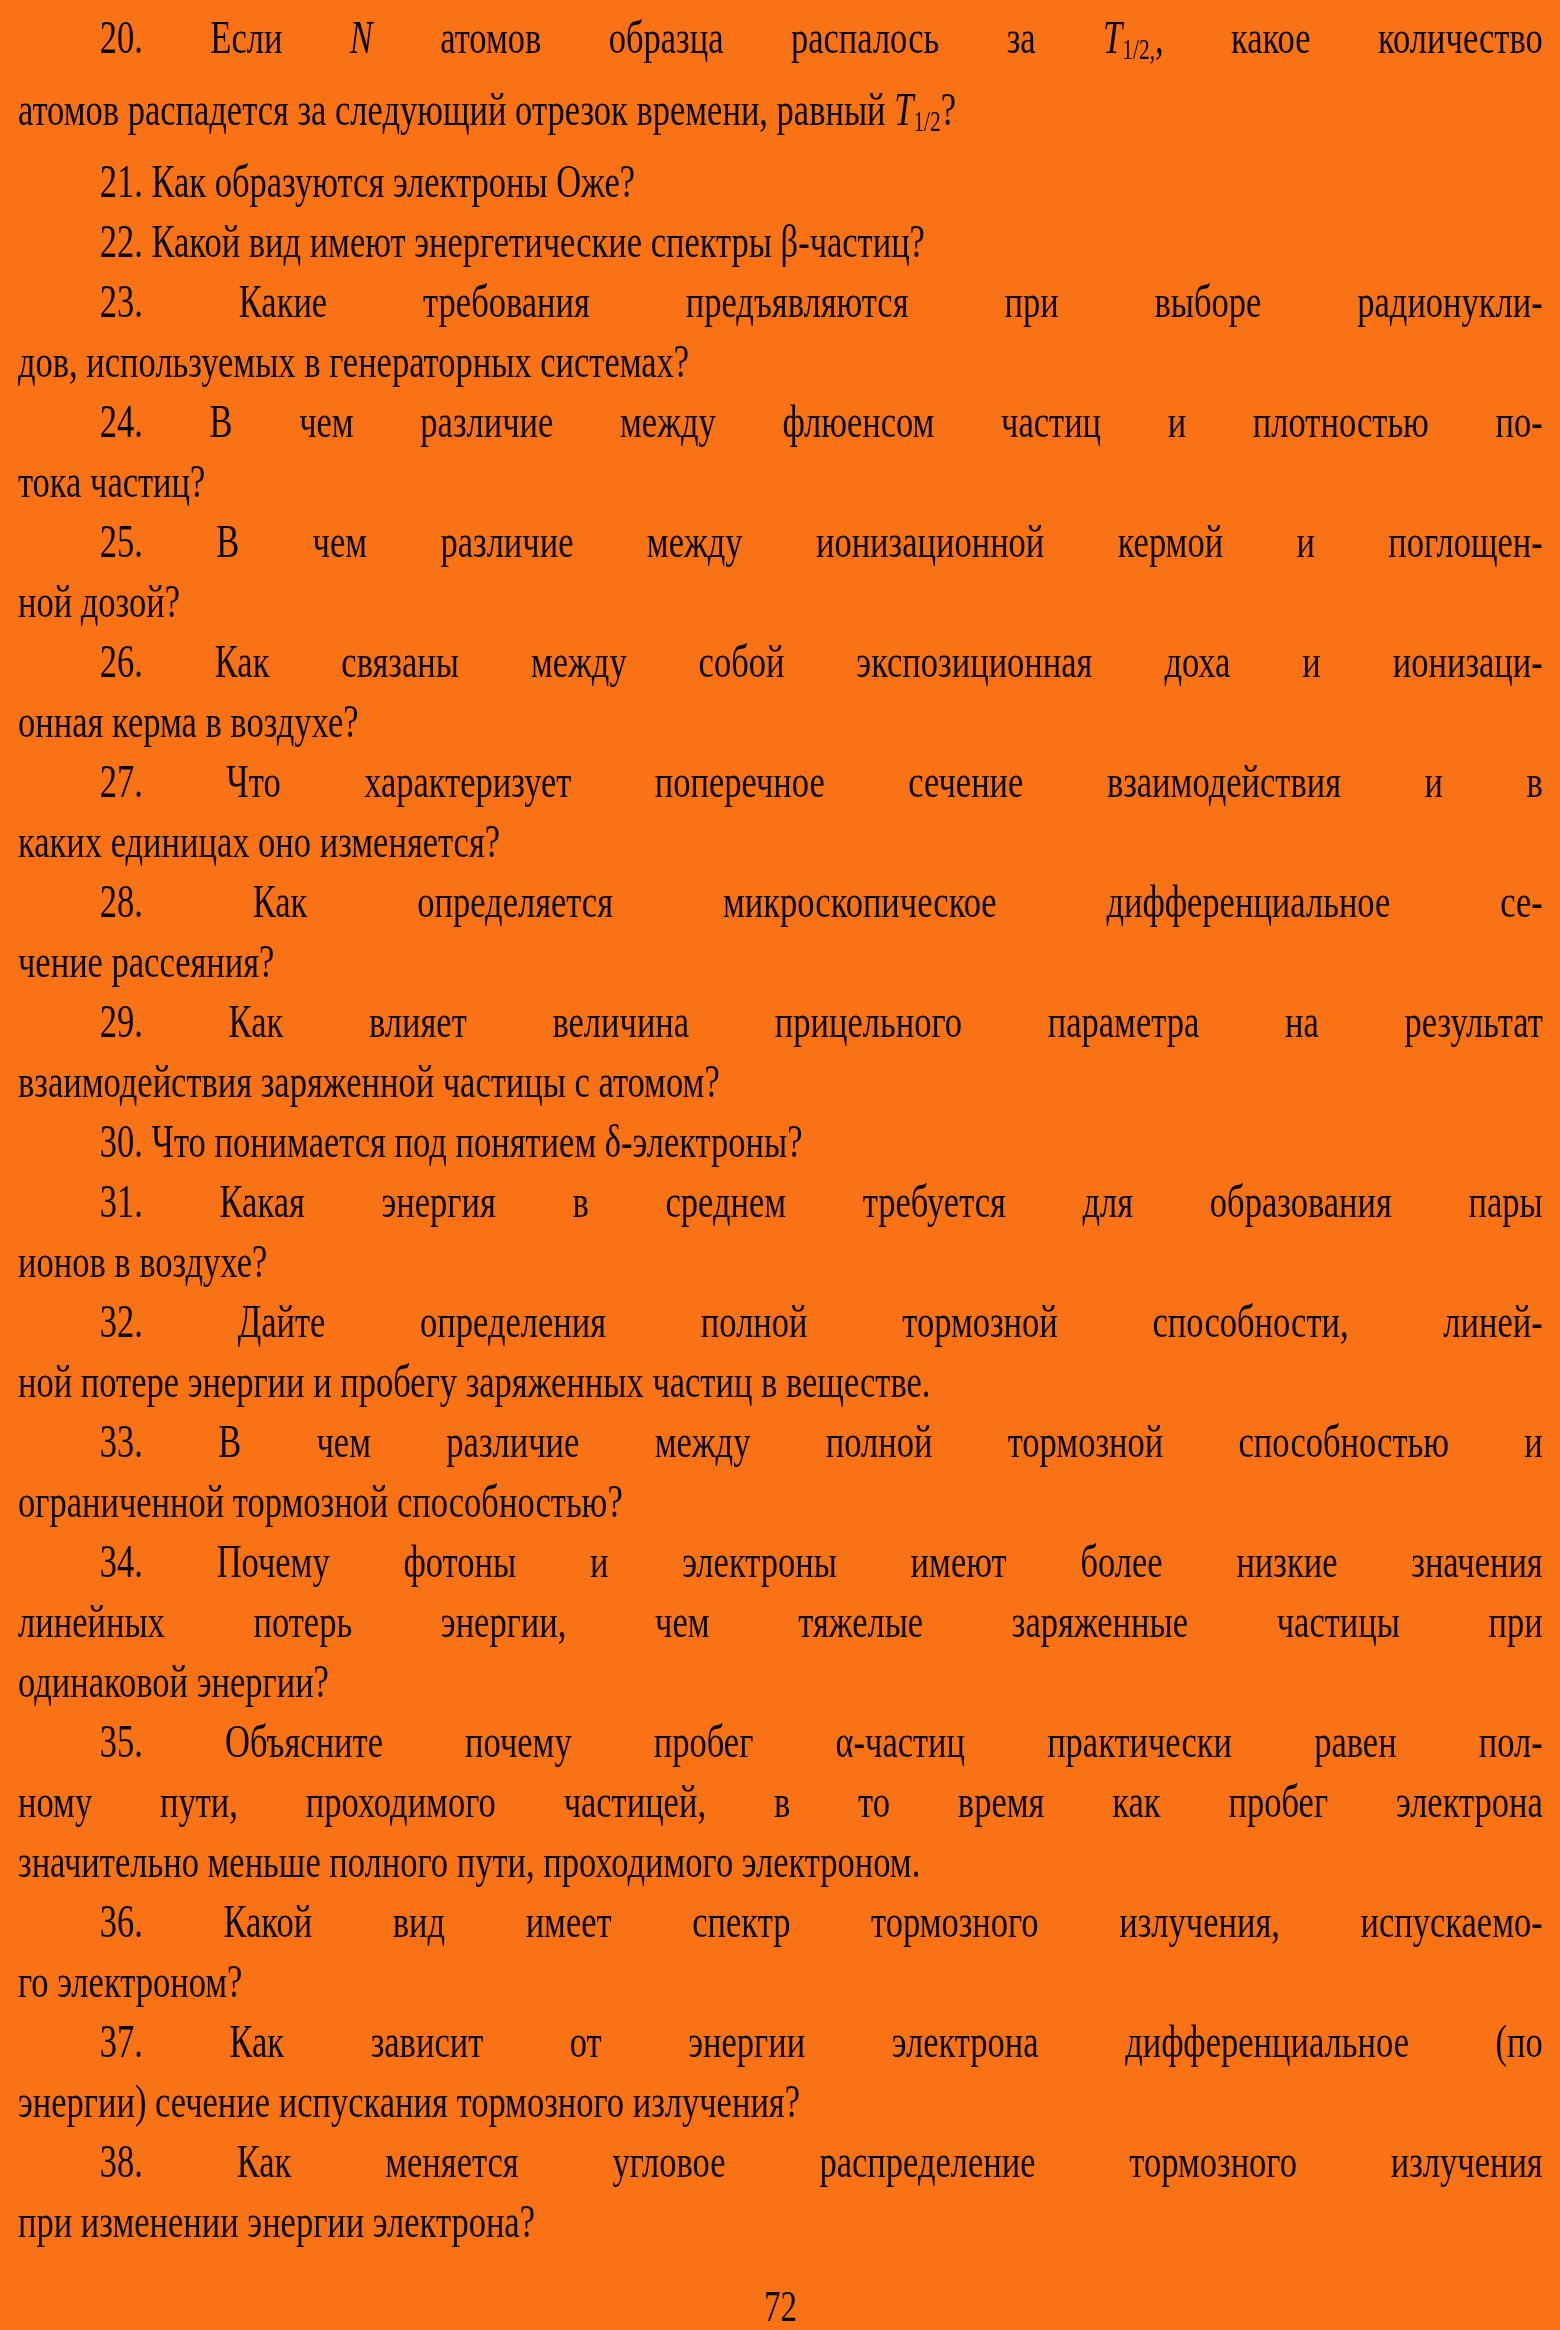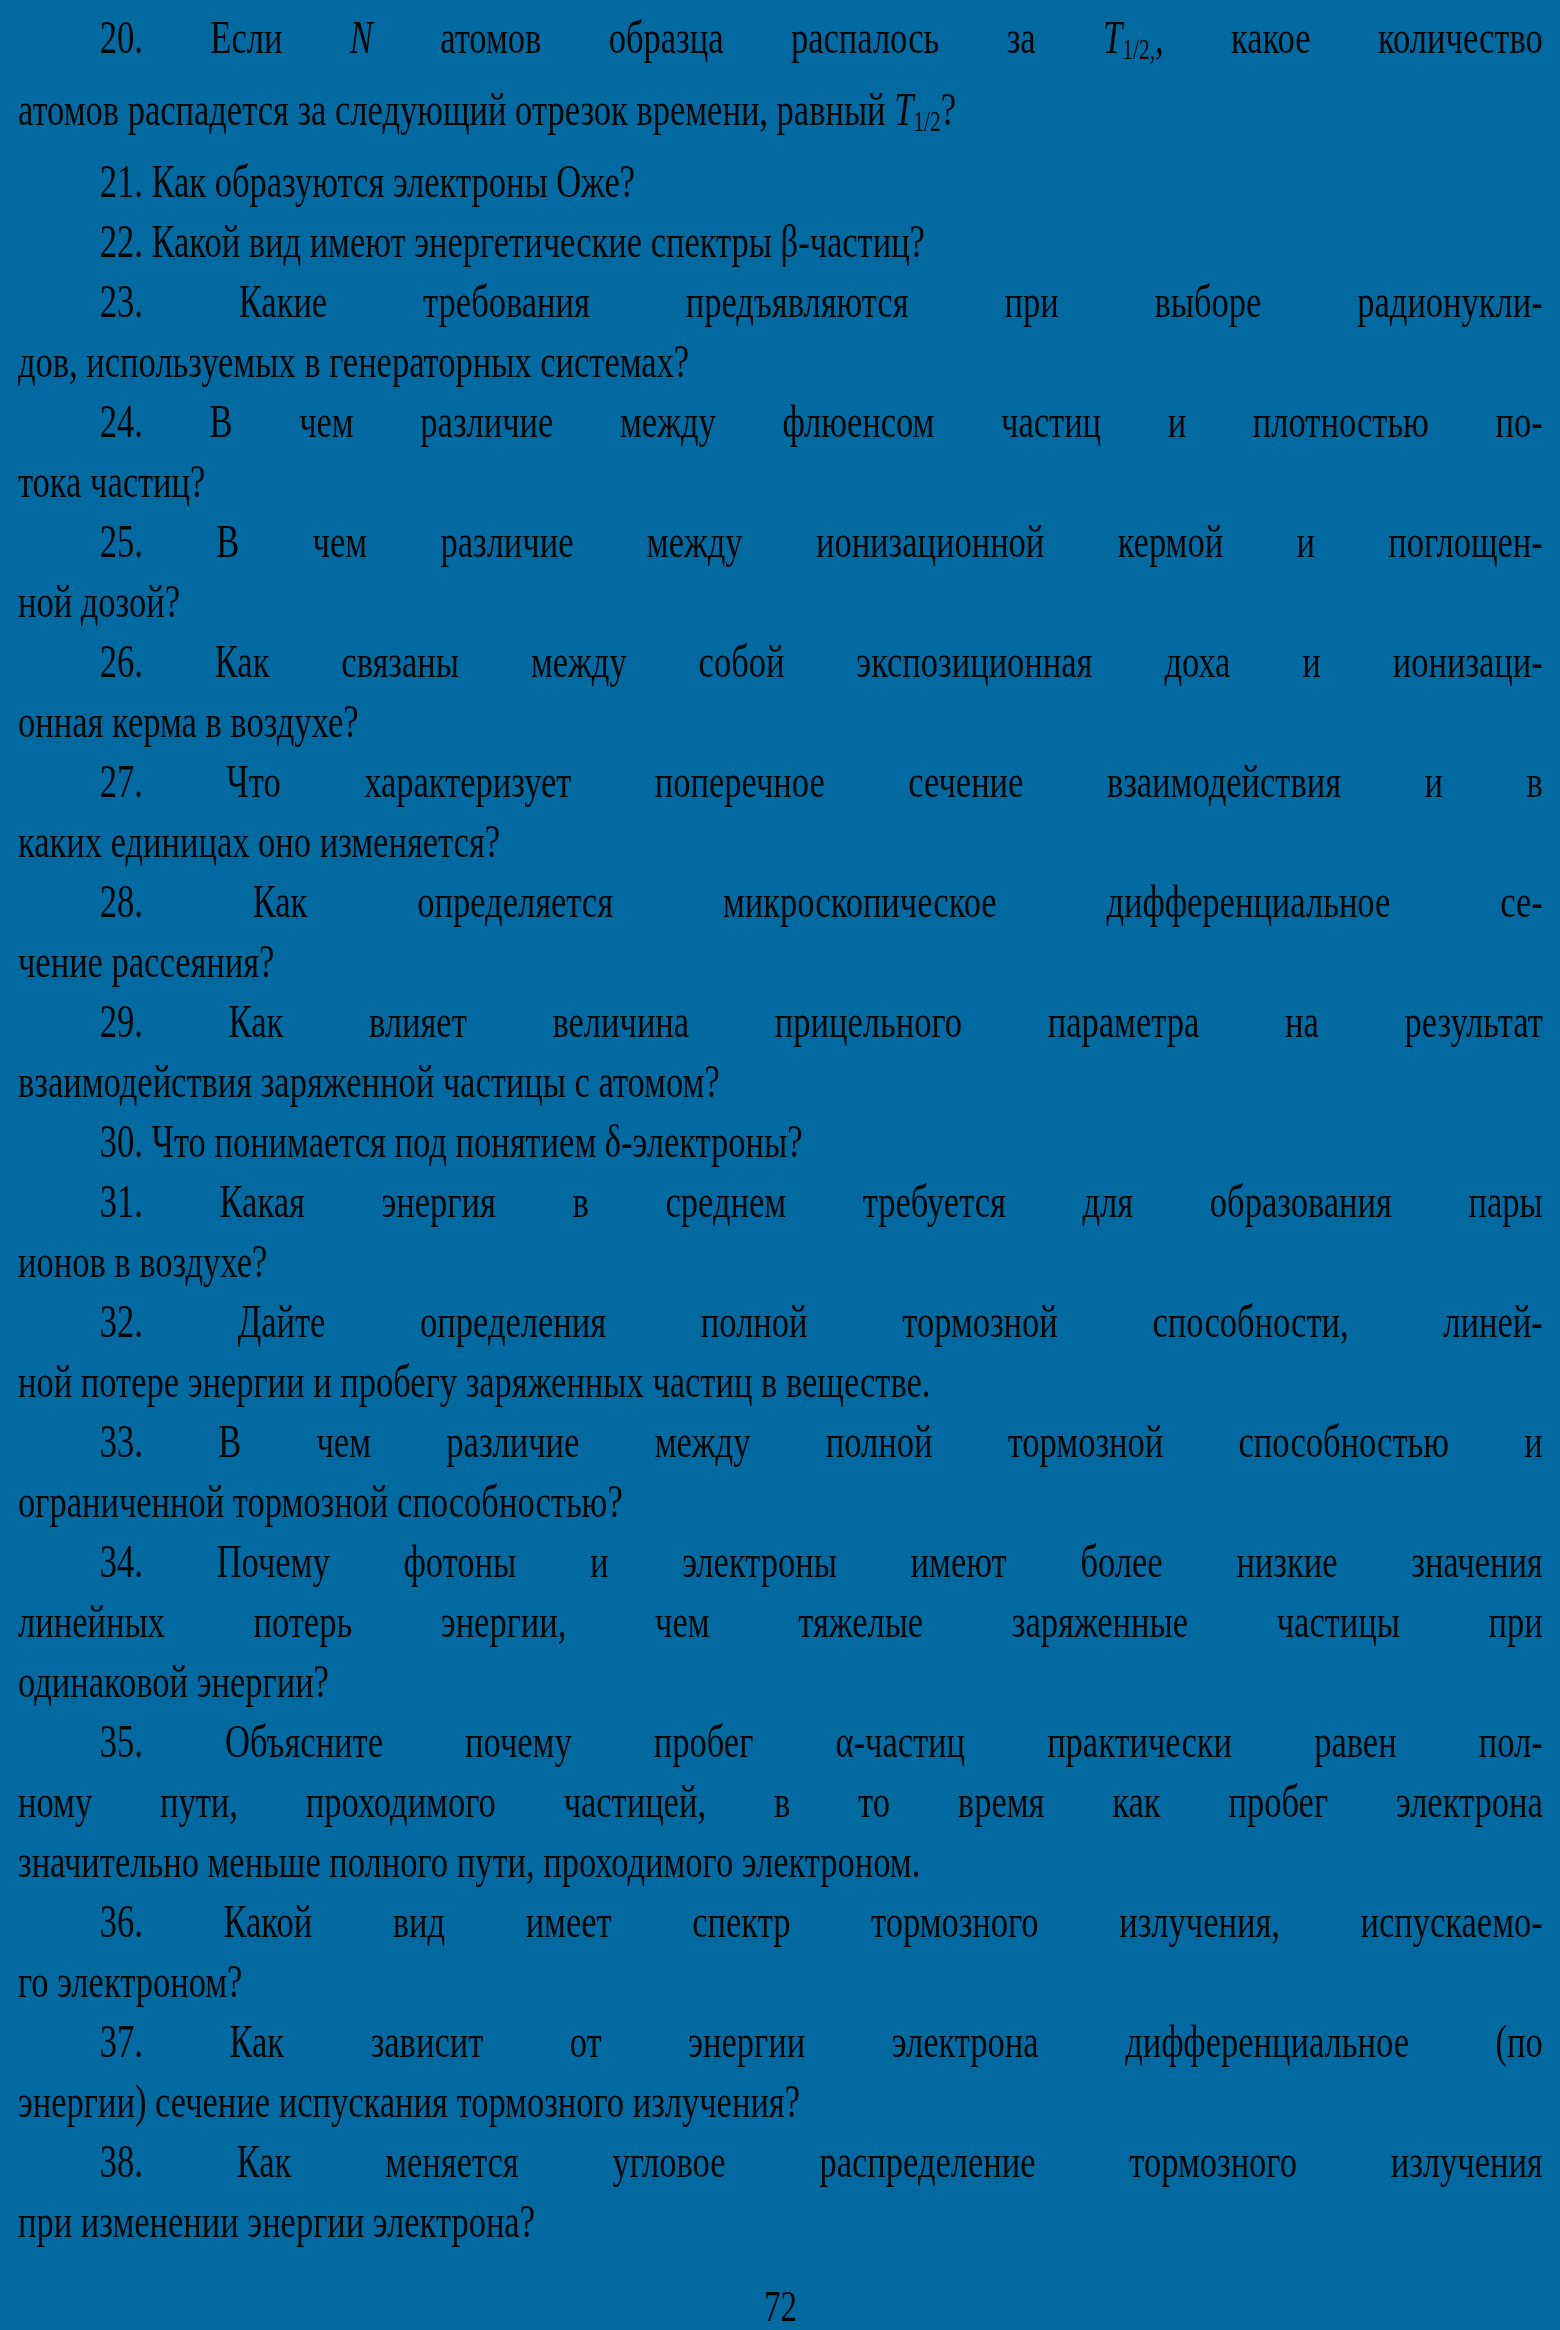--- a/index.html
+++ b/index.html
@@ -10,21 +10,21 @@
   body {
     width: 1560px;
     height: 2331px;
     overflow: hidden;
   }
   .sheet {
     box-sizing: border-box;
     width: 1560px;
     height: 2331px;
     padding: 7.8px 0 0 17.6px;
-    background: #0369a1;
+    background: #f97316;
   }
   .textblock {
     width: 2033px;
     transform: scaleX(0.75);
     transform-origin: 0 0;
     font-family: "Liberation Serif", serif;
     font-size: 46px;
     line-height: 60px;
     color: #070707;
   }

